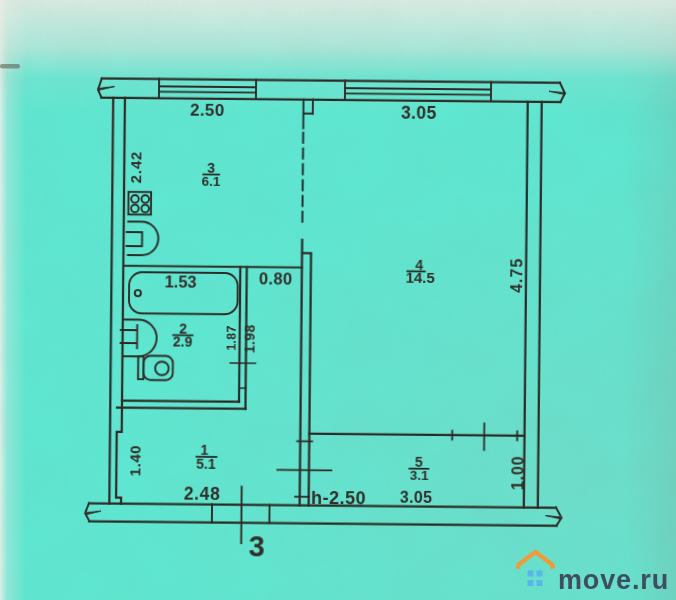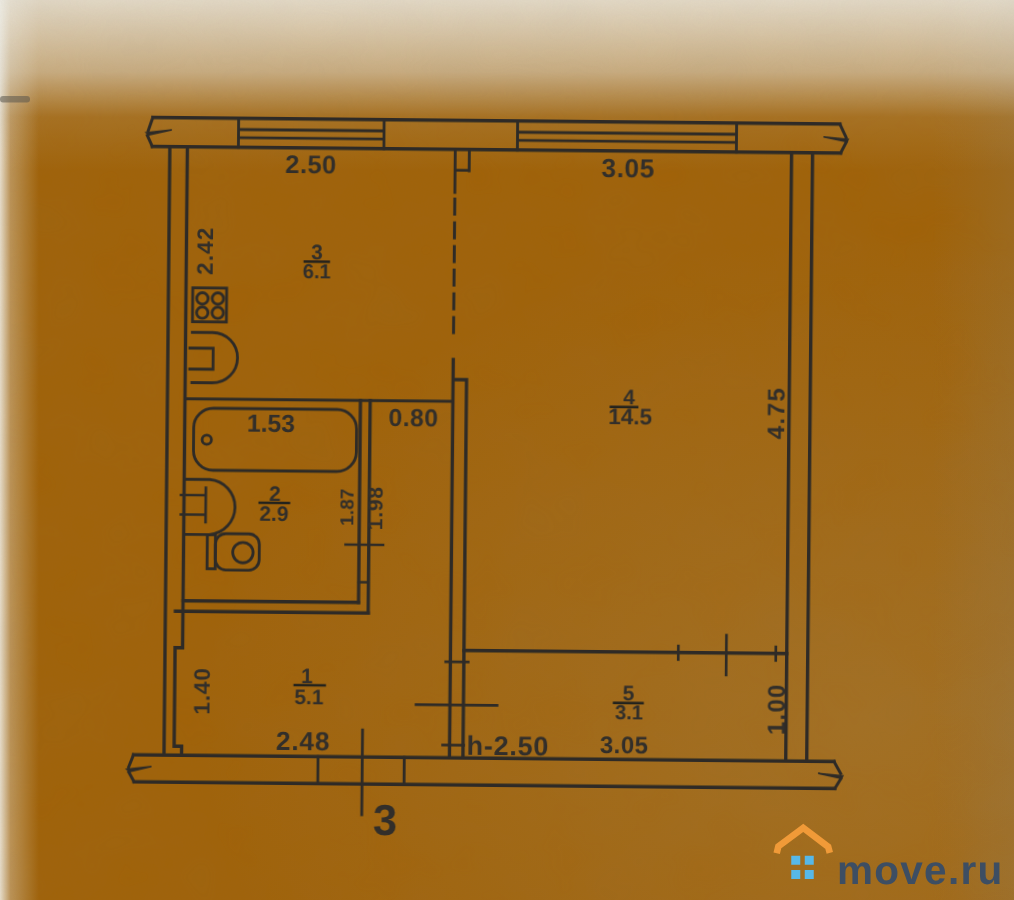--- a/index.html
+++ b/index.html
@@ -1,17 +1,17 @@
 <!DOCTYPE html>
 <html><head>
 <meta charset="utf-8">
 <style>
   html,body{margin:0;padding:0;}
   #page{position:relative;width:676px;height:600px;overflow:hidden;
-    background:#a16207;
+    background:#5eead4;
     font-family:"Liberation Sans", sans-serif;}
   #shade{position:absolute;inset:0;
     background:
       linear-gradient(180deg, rgba(240,239,232,0.85) 0%, rgba(234,233,226,0.55) 8%, rgba(218,217,209,0.12) 13%, rgba(218,217,209,0) 19%),
       linear-gradient(90deg, rgba(246,245,239,0.85) 0px, rgba(240,239,232,0.35) 7px, rgba(224,223,215,0.0) 26px),
       linear-gradient(90deg, rgba(140,140,130,0) 92%, rgba(140,140,130,0.10) 97%, rgba(140,140,130,0.16) 100%),radial-gradient(110% 90% at 85% 80%, rgba(180,180,170,0.16) 0%, rgba(180,180,170,0) 60%);
   }
   svg{position:absolute;left:0;top:0;}
 </style>
 </head>

